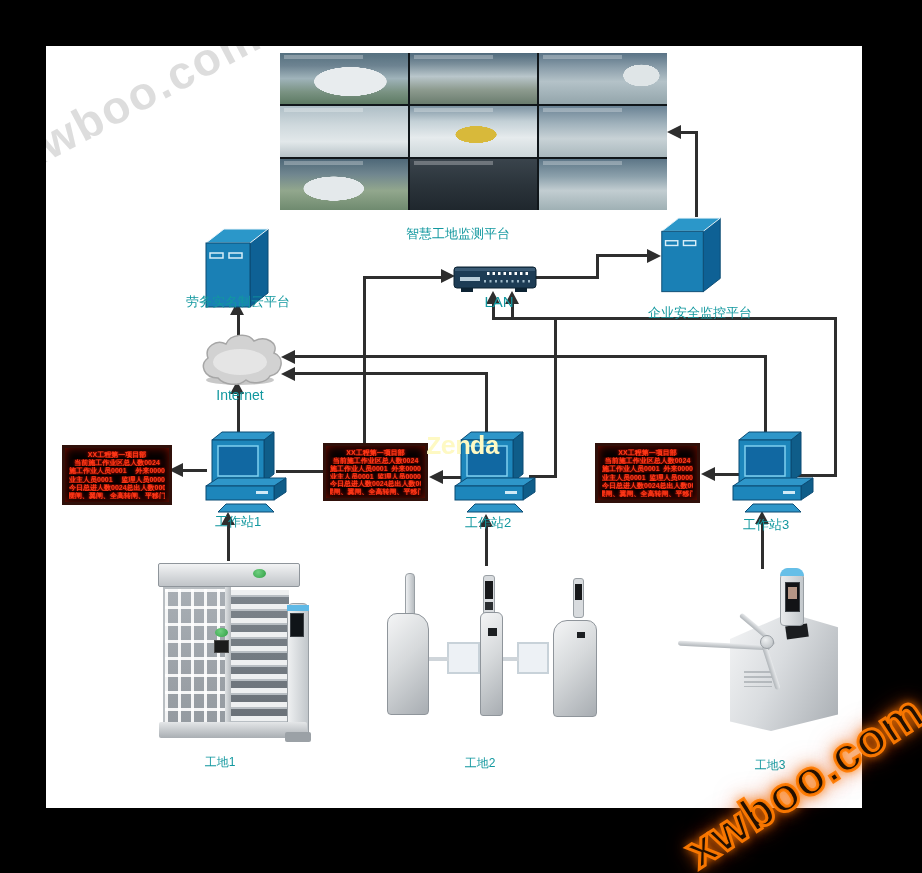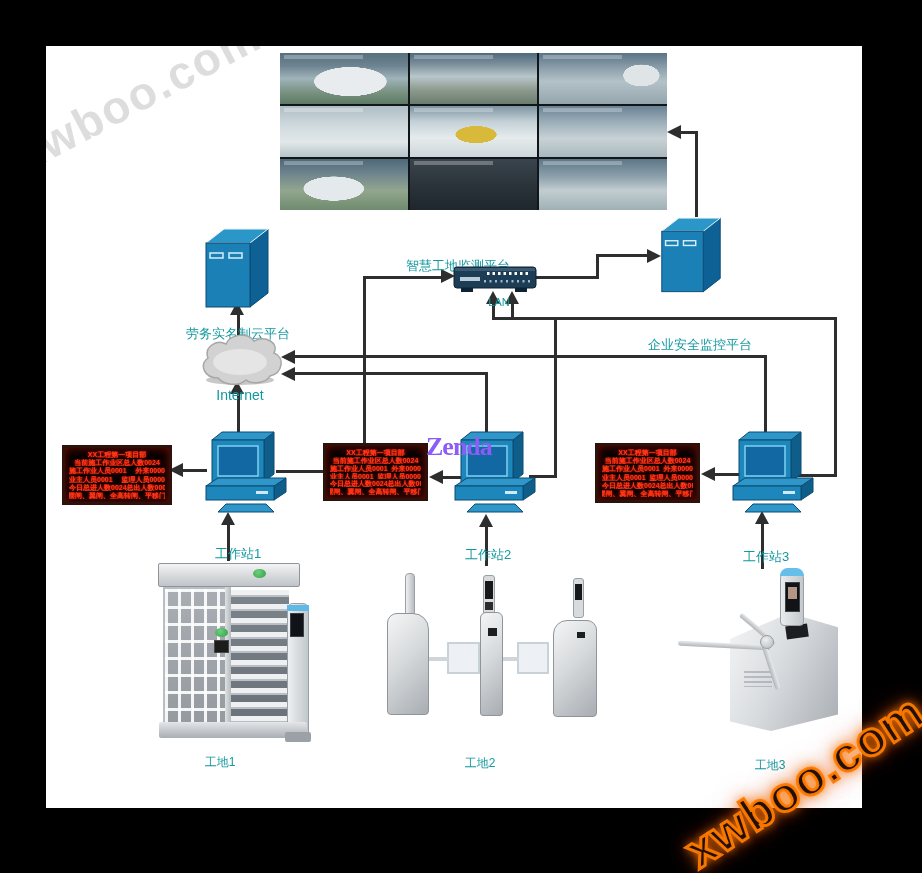--- a/index.html
+++ b/index.html
@@ -12,24 +12,24 @@
   
   .hline,.vline{background:#2e2e2e;z-index:2;}
   .hline{height:3px;}
   .vline{width:3px;}
   .arrow-l,.arrow-r,.arrow-u{width:0;height:0;z-index:2;}
   .arrow-l{border-top:7px solid transparent;border-bottom:7px solid transparent;border-right:14px solid #2e2e2e;}
   .arrow-r{border-top:7px solid transparent;border-bottom:7px solid transparent;border-left:14px solid #2e2e2e;}
   .arrow-u{border-left:7px solid transparent;border-right:7px solid transparent;border-bottom:13px solid #2e2e2e;}
   
   .lbl{color:#12989f;text-align:center;z-index:3;white-space:nowrap;}
-  .lbl-13{font-size:13px;line-height:15px;margin-top:32px;}
+  .lbl-13{font-size:13px;line-height:15px;}
   .lbl-12{font-size:12px;line-height:14px;}
   .lbl-14{font-size:14px;line-height:15px;}
-  .lbl-15{font-size:11px;line-height:16px;}
+  .lbl-15{font-size:15px;line-height:16px;}
   
   .wall{display:grid;grid-template-columns:repeat(3,1fr);grid-template-rows:repeat(3,1fr);
         gap:2px;background:#10161a;z-index:3;}
   .vw{position:relative;}
   .vw::after{content:"";position:absolute;top:2px;left:4px;width:62%;height:4px;background:rgba(255,255,255,.28);}
   .vw.c1{background:radial-gradient(60px 24px at 55% 56%,#e8ecee 0 60%,transparent 61%),linear-gradient(180deg,#55707f 0%,#6d8391 25%,#9fb3ba 50%,#7a9383 76%,#5d7a63 100%);}
   .vw.c2{background:linear-gradient(180deg,#4f6a7c 0%,#7b8f9b 22%,#b9c6cb 46%,#8d9b8f 72%,#6a7c6e 100%);}
   .vw.c3{background:radial-gradient(30px 18px at 80% 44%,#dfe5e7 0 60%,transparent 61%),linear-gradient(180deg,#5a7386 0%,#8da0ac 30%,#b4c2c8 56%,#93a5ab 100%);}
   .vw.c4{background:linear-gradient(180deg,#aebec6 0%,#cfd9dd 38%,#e2e8ea 70%,#b7c3c8 100%);}
   .vw.c5{background:radial-gradient(34px 14px at 52% 56%,#d8b93a 0 60%,transparent 61%),linear-gradient(180deg,#7d93a2 0%,#c3d0d6 30%,#e6ebed 62%,#cdd7da 100%);}
@@ -51,22 +51,22 @@
   .gate *{position:absolute;box-sizing:border-box;}
   .metal{background:linear-gradient(135deg,#f4f5f6 0%,#d6d9db 45%,#a8adb2 100%);border:1px solid #8f959b;}
   
   .wm-tl-wrap{left:46px;top:46px;width:816px;height:762px;overflow:hidden;z-index:1;}
   .wm-tl{position:absolute;left:-28px;top:86px;font-size:46px;font-weight:bold;letter-spacing:2px;
          color:rgba(120,120,120,0.25);transform:rotate(-28deg);transform-origin:left center;white-space:nowrap;}
   .wm-br{left:690px;top:828px;font-size:48px;font-weight:bold;letter-spacing:1px;color:#241000;
          -webkit-text-stroke:3px rgba(255,122,0,.95);
          text-shadow:0 0 8px rgba(255,130,0,.95),0 0 16px rgba(255,100,0,.8),0 0 26px rgba(200,70,0,.6);
          transform:rotate(-33deg);transform-origin:left center;white-space:nowrap;z-index:9;}
-  .wm-c{left:426px;top:432px;font-size:26px;font-weight:bold;letter-spacing:-1px;color:#8b5cf6;
-        font-family:Liberation Serif, serif;z-index:5;}
+  .wm-c{left:426px;top:432px;font-size:26px;font-weight:bold;letter-spacing:-1px;color:#fef9c3;
+        font-family:Liberation Mono, monospace;z-index:5;}
 </style>
 </head>
 <body>
 
 <div class="abs page"></div>
 
 <div class="abs wm-tl-wrap">
   <div class="wm-tl">xwboo.com</div>
 </div>
 

